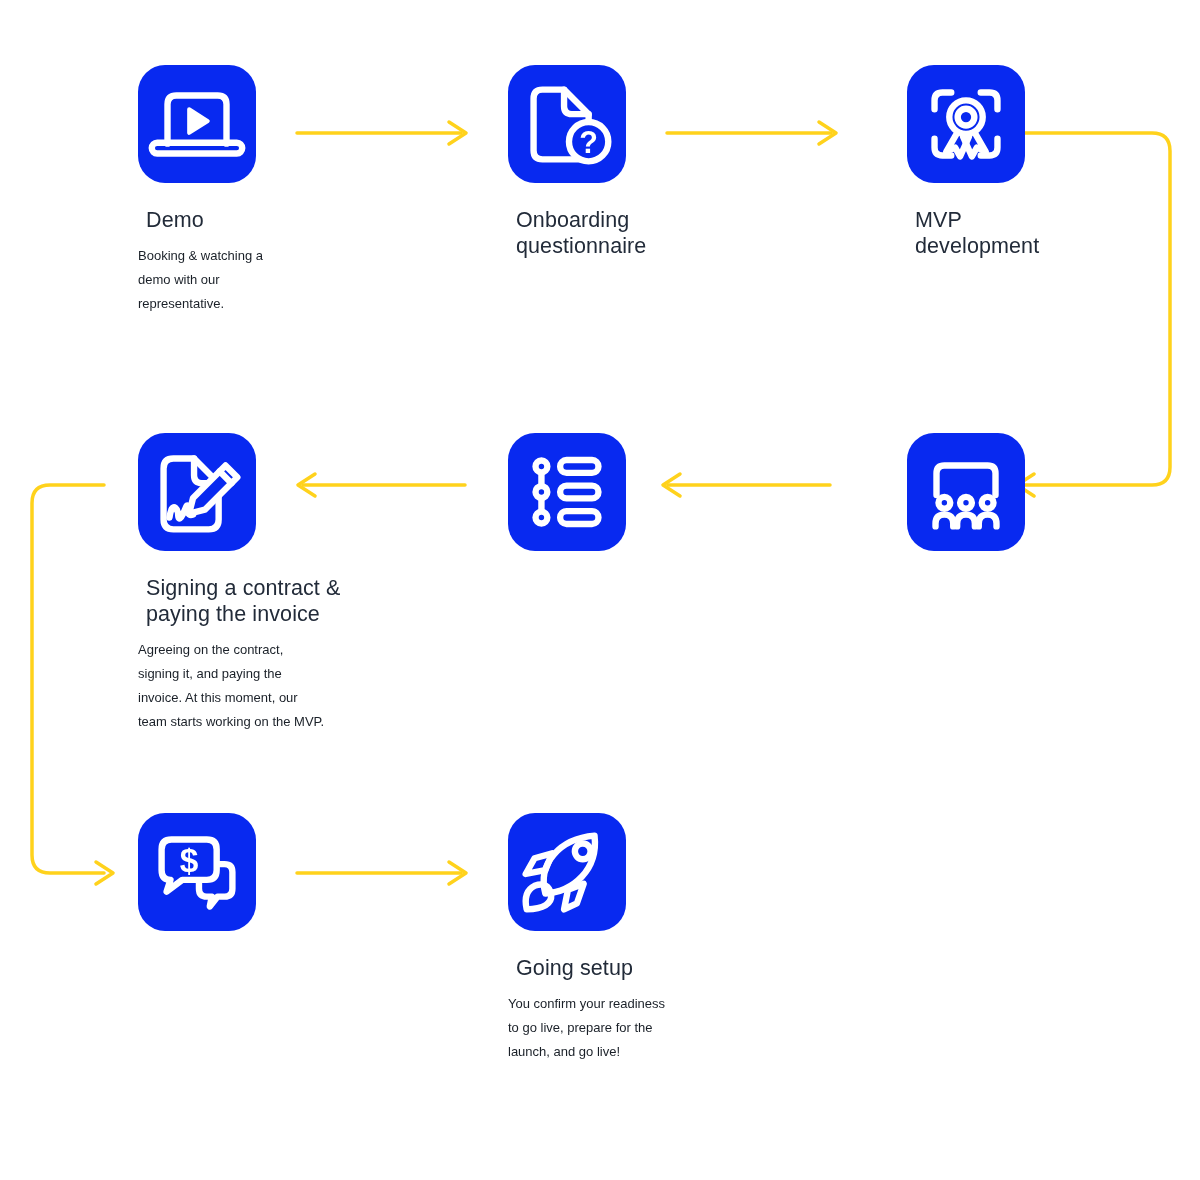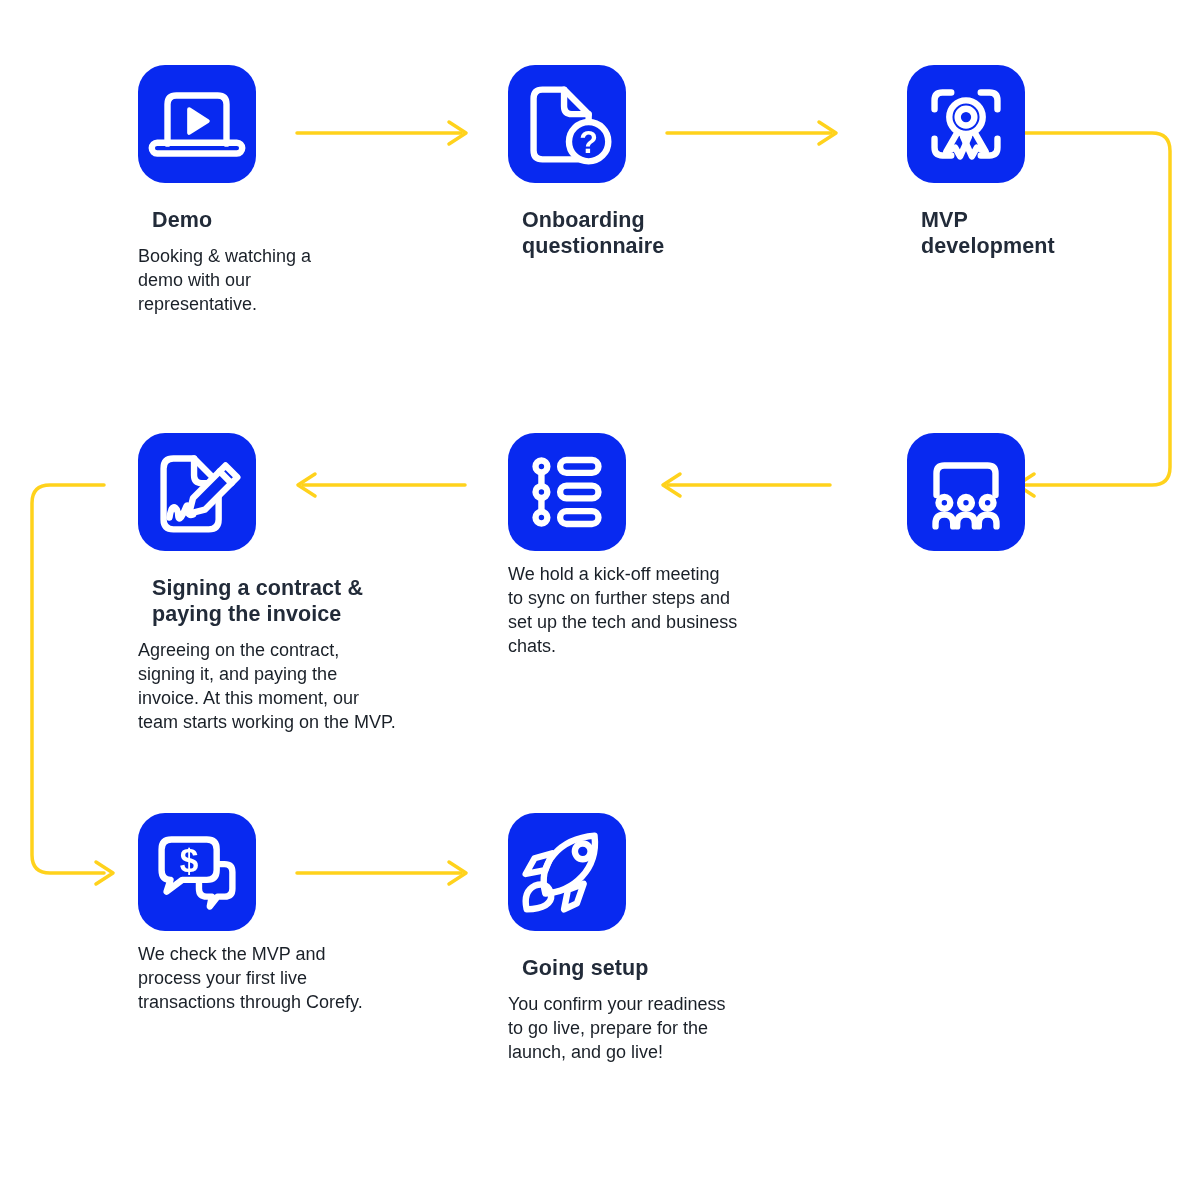--- a/index.html
+++ b/index.html
@@ -14,25 +14,25 @@
   .row1{top:65px;}  .row2{top:433px;}  .row3{top:813px;}
   .icon-box{
     width:118px;height:118px;border-radius:27px;background:var(--blue,#0829F0);
     display:flex;align-items:center;justify-content:center;
   }
   .icon-box svg{width:118px;height:118px;display:block;}
   .st{fill:none;stroke:#fff;stroke-width:6.5;stroke-linecap:round;stroke-linejoin:round;}
   .mask-fill{fill:var(--blue,#0829F0);}
   .glyph{font-family:"Liberation Sans","DejaVu Sans",sans-serif;font-weight:700;fill:#fff;}
   .card-title{
-    margin:24px 0 0 14px;font-size:21.5px;line-height:26px;font-weight:700;
+    margin:24px 0 0 8px;font-size:21.5px;line-height:26px;font-weight:400;
     color:var(--title,#222B39);white-space:pre-line;letter-spacing:.1px;
   }
   .card-desc{
-    margin:11px 0 0 0;font-size:18px;line-height:24px;font-weight:400;
+    margin:11px 0 0 0;font-size:13px;line-height:24px;font-weight:400;
     color:var(--body,#1A2028);white-space:pre-line;
   }
 </style>
 </head>
 <body>
 
 <div id="canvas">
 
   <svg class="flow-svg" viewBox="0 0 1200 1180">
     <g>
@@ -132,24 +132,20 @@
       <svg viewBox="0 0 120 120">
         <path class="st" d="M34 34 V86"></path>
         <rect class="st" x="53" y="27.5" width="39" height="13" rx="6.5"></rect>
         <rect class="st" x="53" y="53.5" width="39" height="13" rx="6.5"></rect>
         <rect class="st" x="53" y="79.5" width="39" height="13" rx="6.5"></rect>
         <circle class="st mask-fill" cx="34" cy="34" r="6"></circle>
         <circle class="st mask-fill" cx="34" cy="60" r="6"></circle>
         <circle class="st mask-fill" cx="34" cy="86" r="6"></circle>
       </svg>
     </div>
-    <p class="card-desc">We hold a kick-off meeting
-to sync on further steps and
-set up the tech and business
-chats.</p>
   </div>
 
   <div class="card col3 row2">
     <div class="icon-box">
       <svg viewBox="0 0 120 120">
         <path class="st" d="M30 63 V41 Q30 33 38 33 H82 Q90 33 90 41 V63"></path>
         <circle class="st" cx="38" cy="71" r="6"></circle>
         <circle class="st" cx="60" cy="71" r="6"></circle>
         <circle class="st" cx="82" cy="71" r="6"></circle>
         <path class="st" d="M29 95 V92 Q29 83 38 83 Q47 83 47 92 V95"></path>
@@ -160,23 +156,20 @@
   </div>
 
   <div class="card col1 row3">
     <div class="icon-box">
       <svg viewBox="0 0 120 120">
         <path class="st mask-fill" d="M62 52 H88 Q96 52 96 60 V77 Q96 85 88 85 H81 L73 95 L75 85 H70 Q62 85 62 77 Z"></path>
         <path class="st mask-fill" d="M34 27 H70 Q80 27 80 37 V58 Q80 68 70 68 H45 L29 80 L33 68 Q24 68 24 58 V37 Q24 27 34 27 Z"></path>
         <text class="glyph" x="52" y="60" text-anchor="middle" font-size="34">$</text>
       </svg>
     </div>
-    <p class="card-desc">We check the MVP and
-process your first live
-transactions through Corefy.</p>
   </div>
 
   <div class="card col2 row3">
     <div class="icon-box">
       <svg viewBox="0 0 120 120">
         <path class="st" d="M38 82 C30 52 52 26 88 23 C92 58 66 80 38 82 Z"></path>
         <circle class="st" cx="76" cy="39" r="8"></circle>
         <path class="st" d="M45 41 L27 46 L18 62 L38 58 Z"></path>
         <path class="st" d="M77 72 L70 92 L57 98 L61 78 Z"></path>
         <path class="st" d="M19 98 Q15 80 27 74 Q41 69 44 83 Q45 97 19 98 Z"></path>

